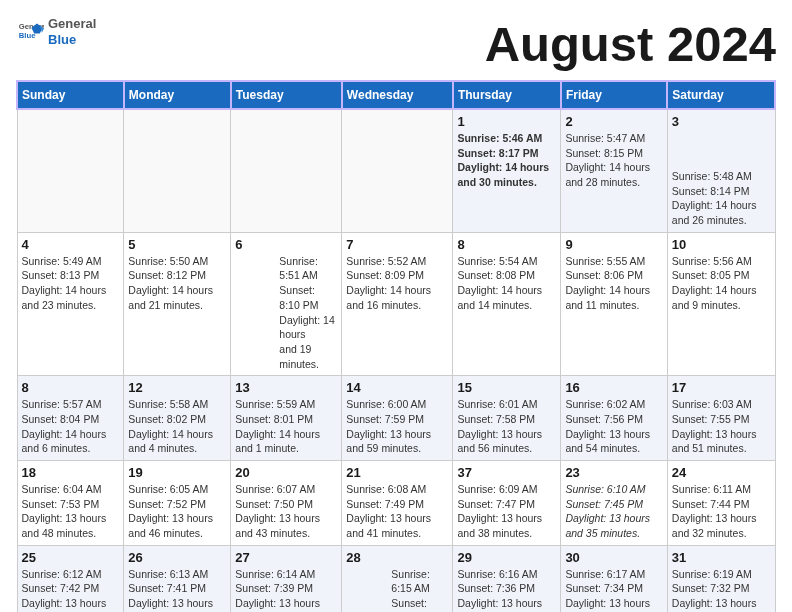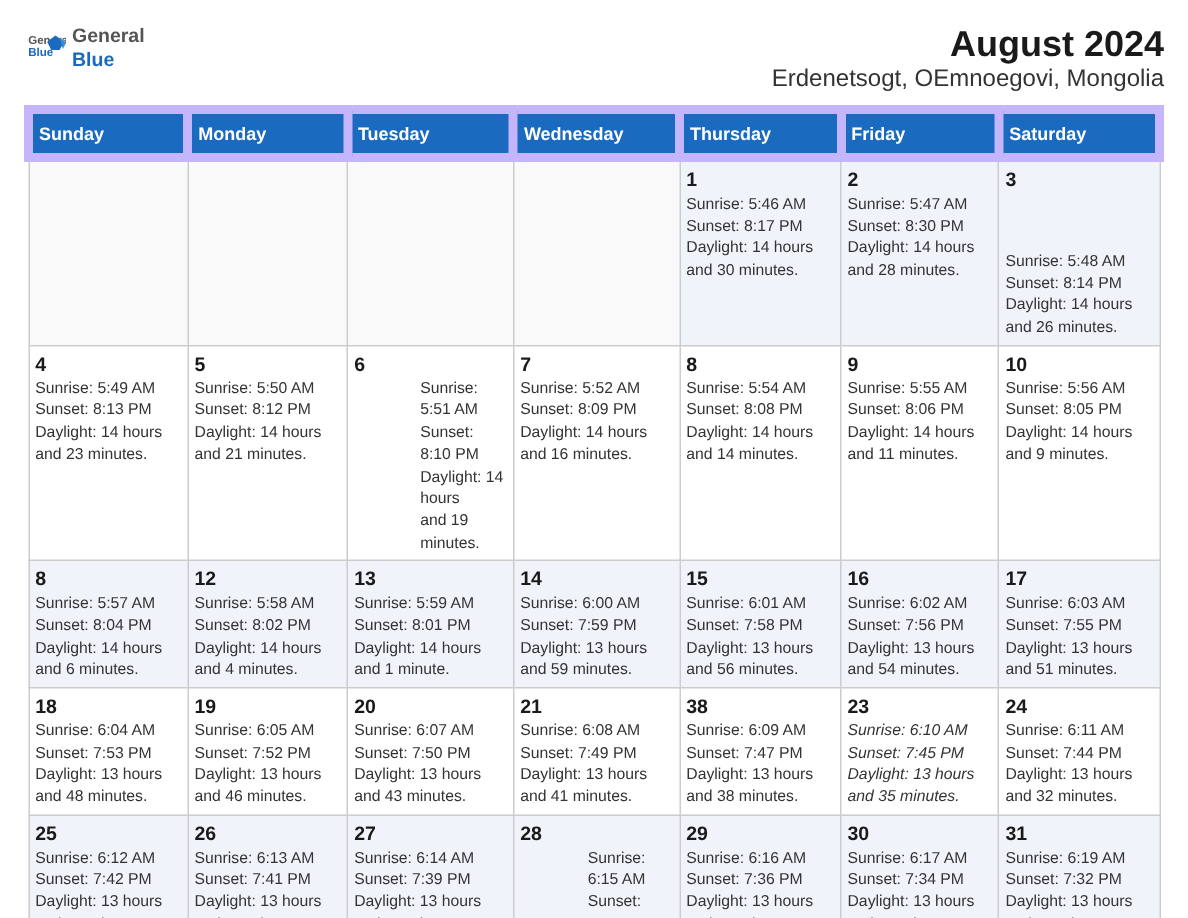--- a/index.html
+++ b/index.html
@@ -31,42 +31,42 @@
     .logo-blue { color: #1a6abf; }
     .logo-icon {
       width: 28px;
       height: 28px;
       margin-right: 4px;
     }
     .title-area {
       text-align: right;
     }
     .title-area h1 {
-      font-size: 24px;
+      font-size: 49px;
       color: #1a1a1a;
       font-weight: bold;
     }
     .title-area h2 {
       font-size: 16px;
       color: #333;
       font-weight: normal;
     }
     table {
       width: 100%;
       border-collapse: collapse;
       font-size: 11px;
     }
     thead tr th {
       background-color: #1a6abf;
       color: #fff;
       padding: 6px 4px;
       text-align: left;
       font-size: 12px;
       font-weight: bold;
-      border: 6px solid #c4b5fd;
+      border: 2px solid #c4b5fd;
     }
     tbody tr td {
       border: 1px solid #ccc;
       vertical-align: top;
       padding: 4px;
       height: 78px;
       width: 113px;
     }
     tbody tr:nth-child(odd) td {
       background-color: #f0f4fa;
@@ -100,21 +100,20 @@
       <polygon points="30,8 38,14 34,22 26,22 22,14" fill="#1a6abf"></polygon>
       <polygon points="34,10 40,15 37,21" fill="#3a8ad4"></polygon>
     </svg>
     <div class="logo-text">
       <span class="logo-general">General</span>
       <span class="logo-blue">Blue</span>
     </div>
   </div>
   <div class="title-area">
     <h1>August 2024</h1>
-    <h2>Erdenetsogt, OEmnoegovi, Mongolia</h2>
   </div>
 </div>
 
 <table>
   <thead>
     <tr>
     <th>Sunday</th>
         <th>Monday</th>
         <th>Tuesday</th>
         <th>Wednesday</th>
@@ -124,29 +123,29 @@
       </tr>
   </thead>
   <tbody id="calendar-body">
   <tr>
         <td class="empty"></td>
         <td class="empty"></td>
         <td class="empty"></td>
         <td class="empty"></td>
         <td>
           <span class="day-num">1</span>
-          <div class="day-info" style="white-space: pre-line;">Sunrise: 5:46 AM
+          <div class="day-info" style="white-space: pre-line; font-weight: bold;">Sunrise: 5:46 AM
 Sunset: 8:17 PM
 Daylight: 14 hours
 and 30 minutes.</div>
         </td>
         <td>
           <span class="day-num">2</span>
           <div class="day-info" style="white-space: pre-line;">Sunrise: 5:47 AM
-Sunset: 8:30 PM
+Sunset: 8:15 PM
 Daylight: 14 hours
 and 28 minutes.</div>
         </td>
         <td>
           <span class="day-num">3</span>
           <div class="day-info" style="white-space: pre-line; margin-top: 40px;">Sunrise: 5:48 AM
 Sunset: 8:14 PM
 Daylight: 14 hours
 and 26 minutes.</div>
         </td>
@@ -276,21 +275,21 @@
 and 43 minutes.</div>
         </td>
         <td>
           <span class="day-num">21</span>
           <div class="day-info" style="white-space: pre-line;">Sunrise: 6:08 AM
 Sunset: 7:49 PM
 Daylight: 13 hours
 and 41 minutes.</div>
         </td>
         <td>
-          <span class="day-num">38</span>
+          <span class="day-num">37</span>
           <div class="day-info" style="white-space: pre-line;">Sunrise: 6:09 AM
 Sunset: 7:47 PM
 Daylight: 13 hours
 and 38 minutes.</div>
         </td>
         <td>
           <span class="day-num">23</span>
           <div class="day-info" style="white-space: pre-line; font-style: italic;">Sunrise: 6:10 AM
 Sunset: 7:45 PM
 Daylight: 13 hours

